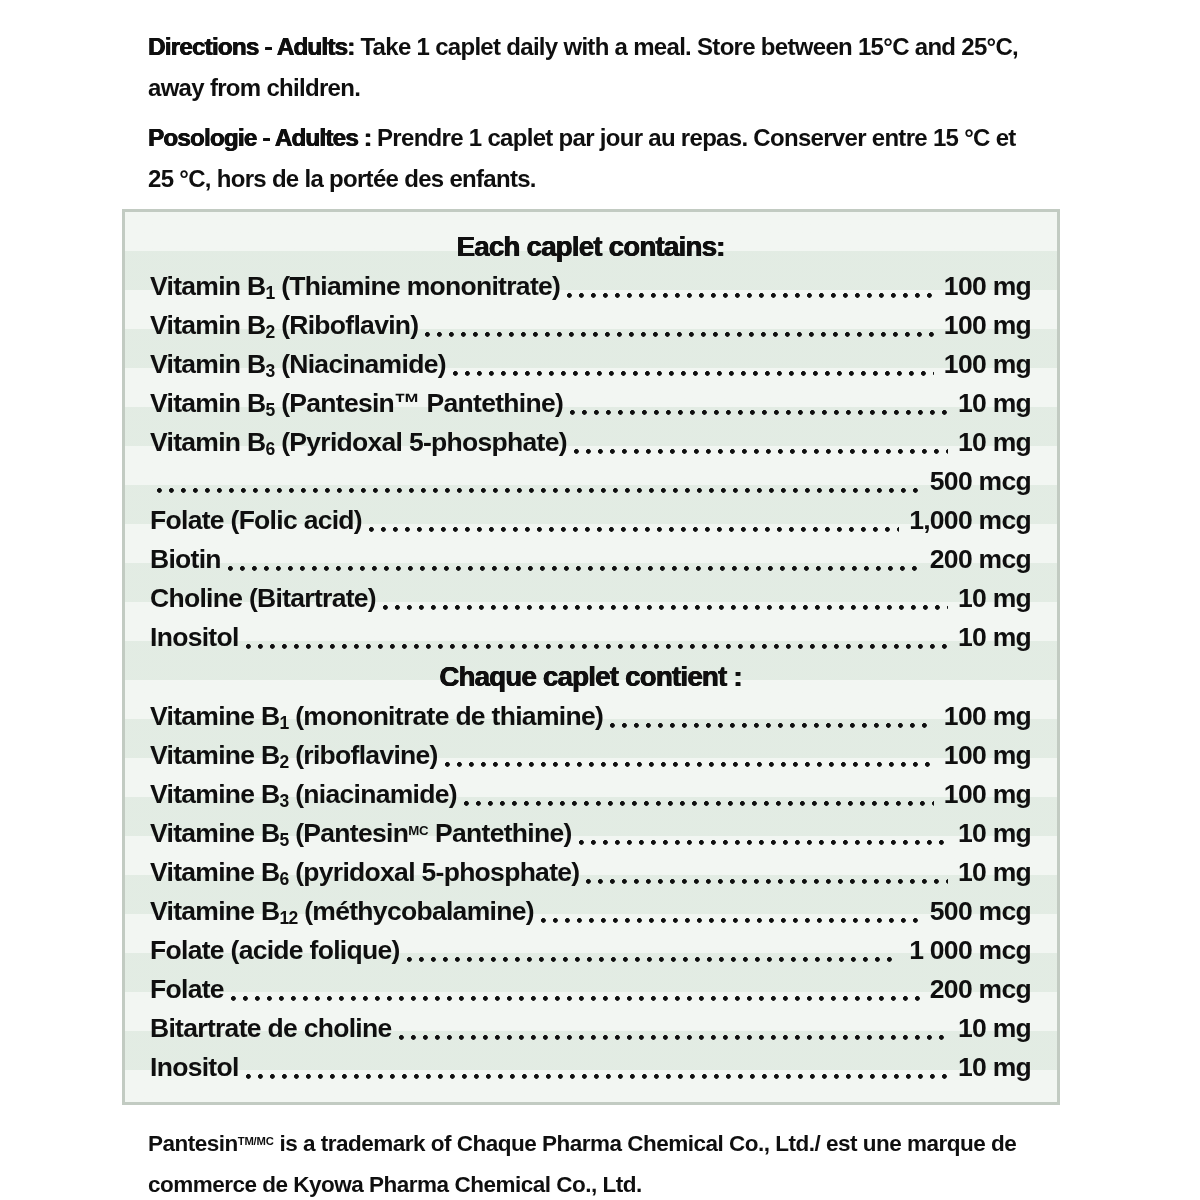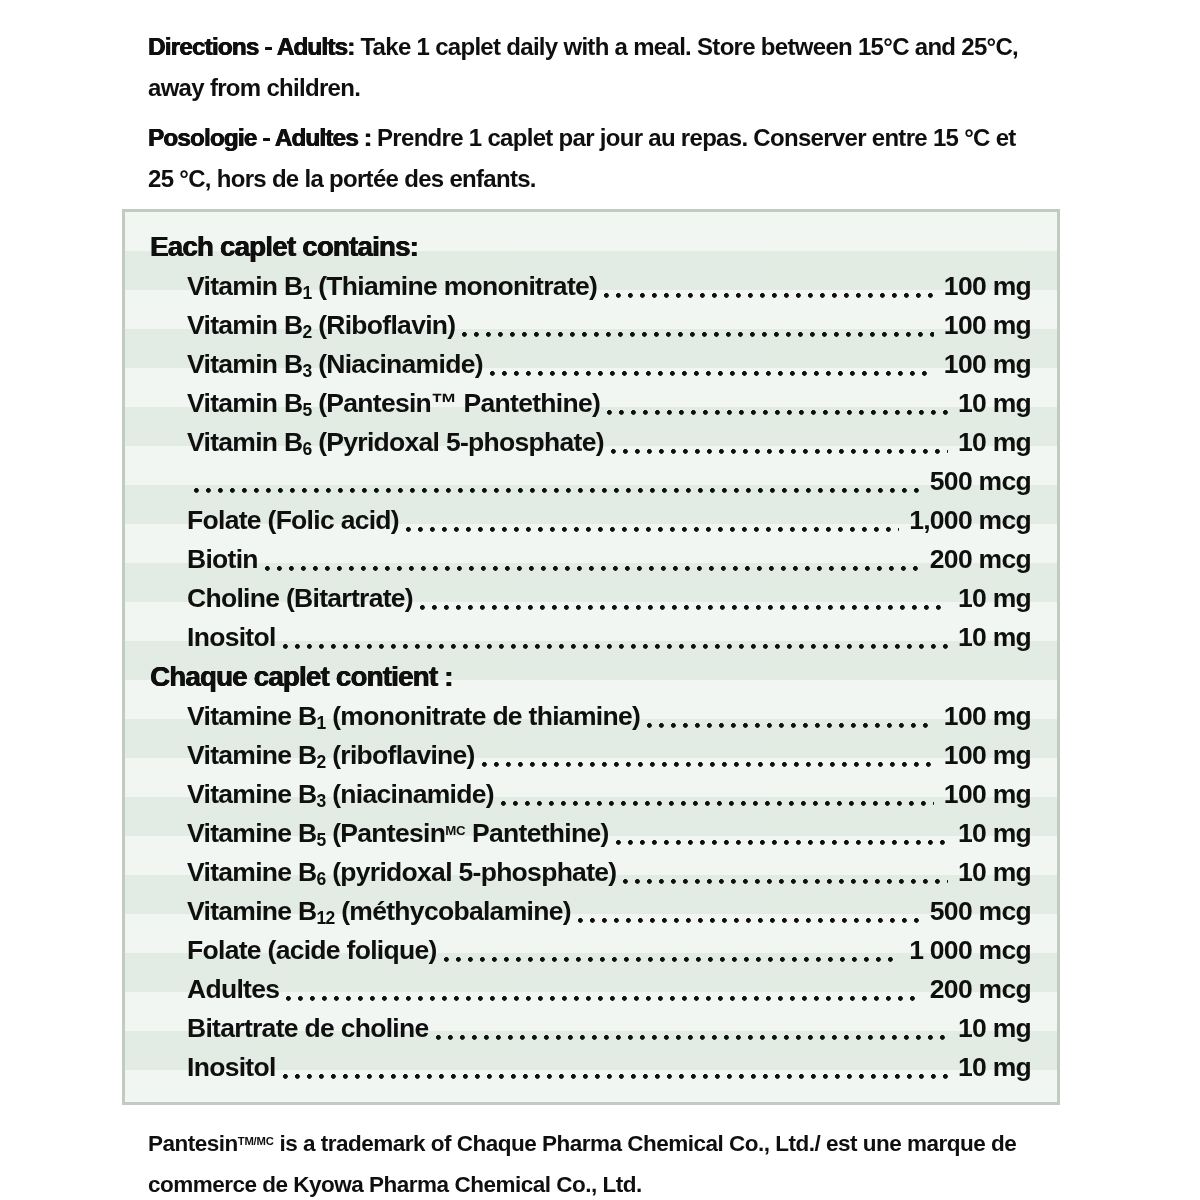--- a/index.html
+++ b/index.html
@@ -29,28 +29,28 @@
     background-color:var(--box-bg,#eaf1ea);
     background-image:repeating-linear-gradient(180deg,
        rgba(255,255,255,0.38) 0px, rgba(255,255,255,0.38) 39px,
        rgba(160,190,170,0.10) 39px, rgba(160,190,170,0.10) 78px);
     padding:15px 26px 15px 25px;
   }
   .title{
     font-size:27.5px;
     line-height:40px;
     letter-spacing:-0.7px;
+    text-align:center;
   }
   .row{
     display:flex;
     align-items:baseline;
     font-size:26.5px;
     line-height:39px;
     letter-spacing:-0.7px;
-    margin-left:37px;
   }
   .row .label{white-space:nowrap;}
   .row .leader{
     flex:1;
     align-self:flex-end;
     height:5px;
     margin:0 10px 8px 7px;
     min-width:24px;
     background-image:radial-gradient(circle at 2.4px 2.4px, var(--text,#141414) 2.05px, rgba(0,0,0,0) 2.7px);
     background-size:12px 5px;
@@ -160,21 +160,21 @@
           <span class="label"><span>Vitamine B</span><sub>12</sub><span> (méthycobalamine)</span></span>
           <span class="leader"></span>
           <span class="value">500 mcg</span>
         </div>
         <div class="row">
           <span class="label"><span>Folate (acide folique)</span></span>
           <span class="leader"></span>
           <span class="value">1 000 mcg</span>
         </div>
         <div class="row">
-          <span class="label"><span>Adultes</span></span>
+          <span class="label"><span>Folate</span></span>
           <span class="leader"></span>
           <span class="value">200 mcg</span>
         </div>
         <div class="row">
           <span class="label"><span>Bitartrate de choline</span></span>
           <span class="leader"></span>
           <span class="value">10 mg</span>
         </div>
         <div class="row">
           <span class="label"><span>Inositol</span></span>

